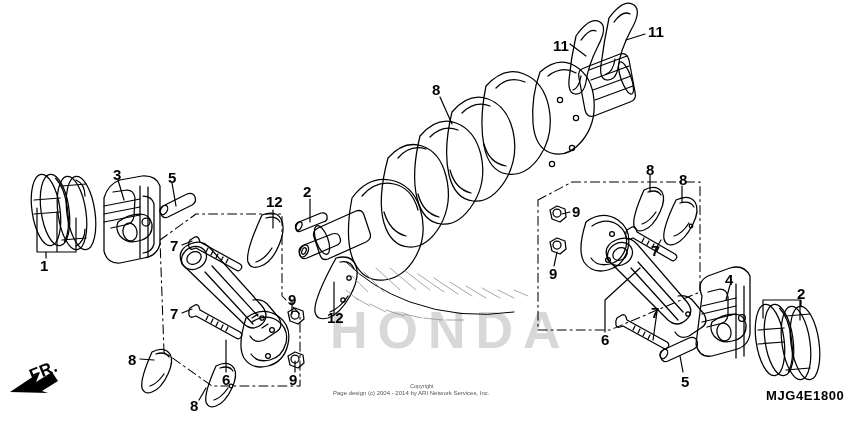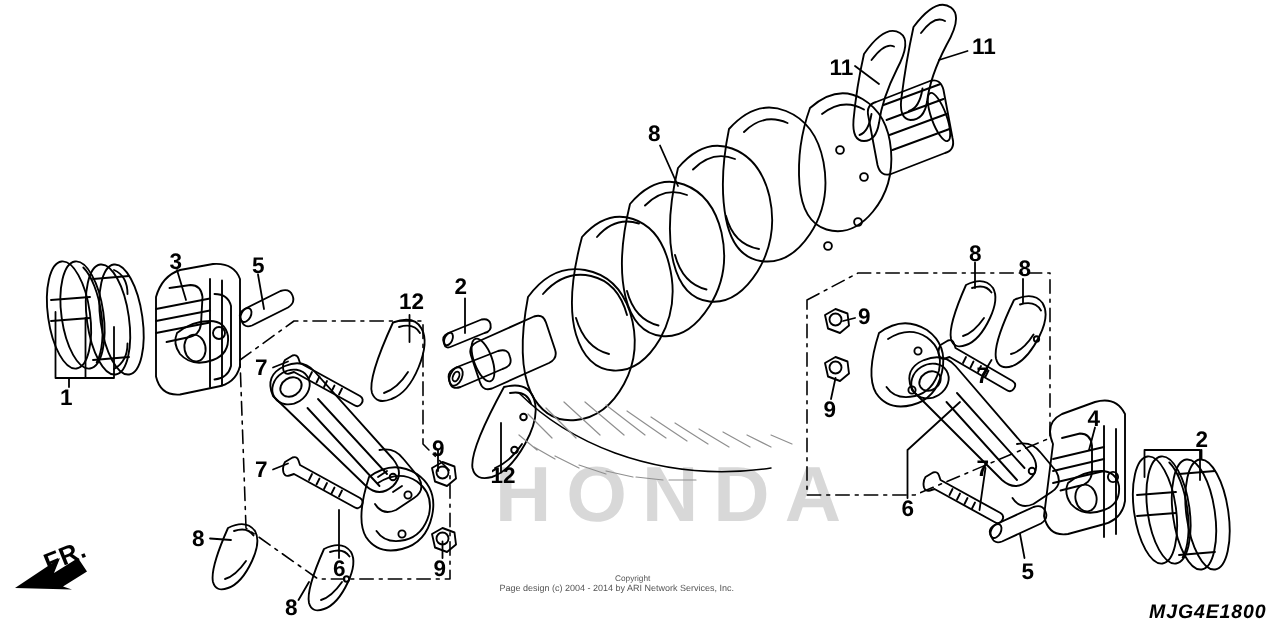--- a/index.html
+++ b/index.html
@@ -312,15 +312,15 @@
   <div class="callout" style="left:327px;top:310px;">12</div>
   <div class="callout" style="left:303px;top:184px;">2</div>
 
   <svg class="layer" viewBox="0 0 850 425">
     <polygon points="10,392 40,372 36,382 52,372 58,381 42,391 48,393" fill="#000"></polygon>
   </svg>
   <div class="fr-label" style="left:34px;top:366px;transform:rotate(-22deg);transform-origin:left bottom;">FR.</div>
 
   <div class="copy1" style="left:410px;top:383px;">Copyright</div>
   <div class="copy2" style="left:333px;top:390px;">Page design (c) 2004 - 2014 by ARI Network Services, Inc.</div>
-  <div class="partno" style="left:766px;top:400px;font-style:italic;">MJG4E1800</div>
+  <div class="partno" style="left:766px;top:388px;">MJG4E1800</div>
 
 </div>
 
 </body></html>

